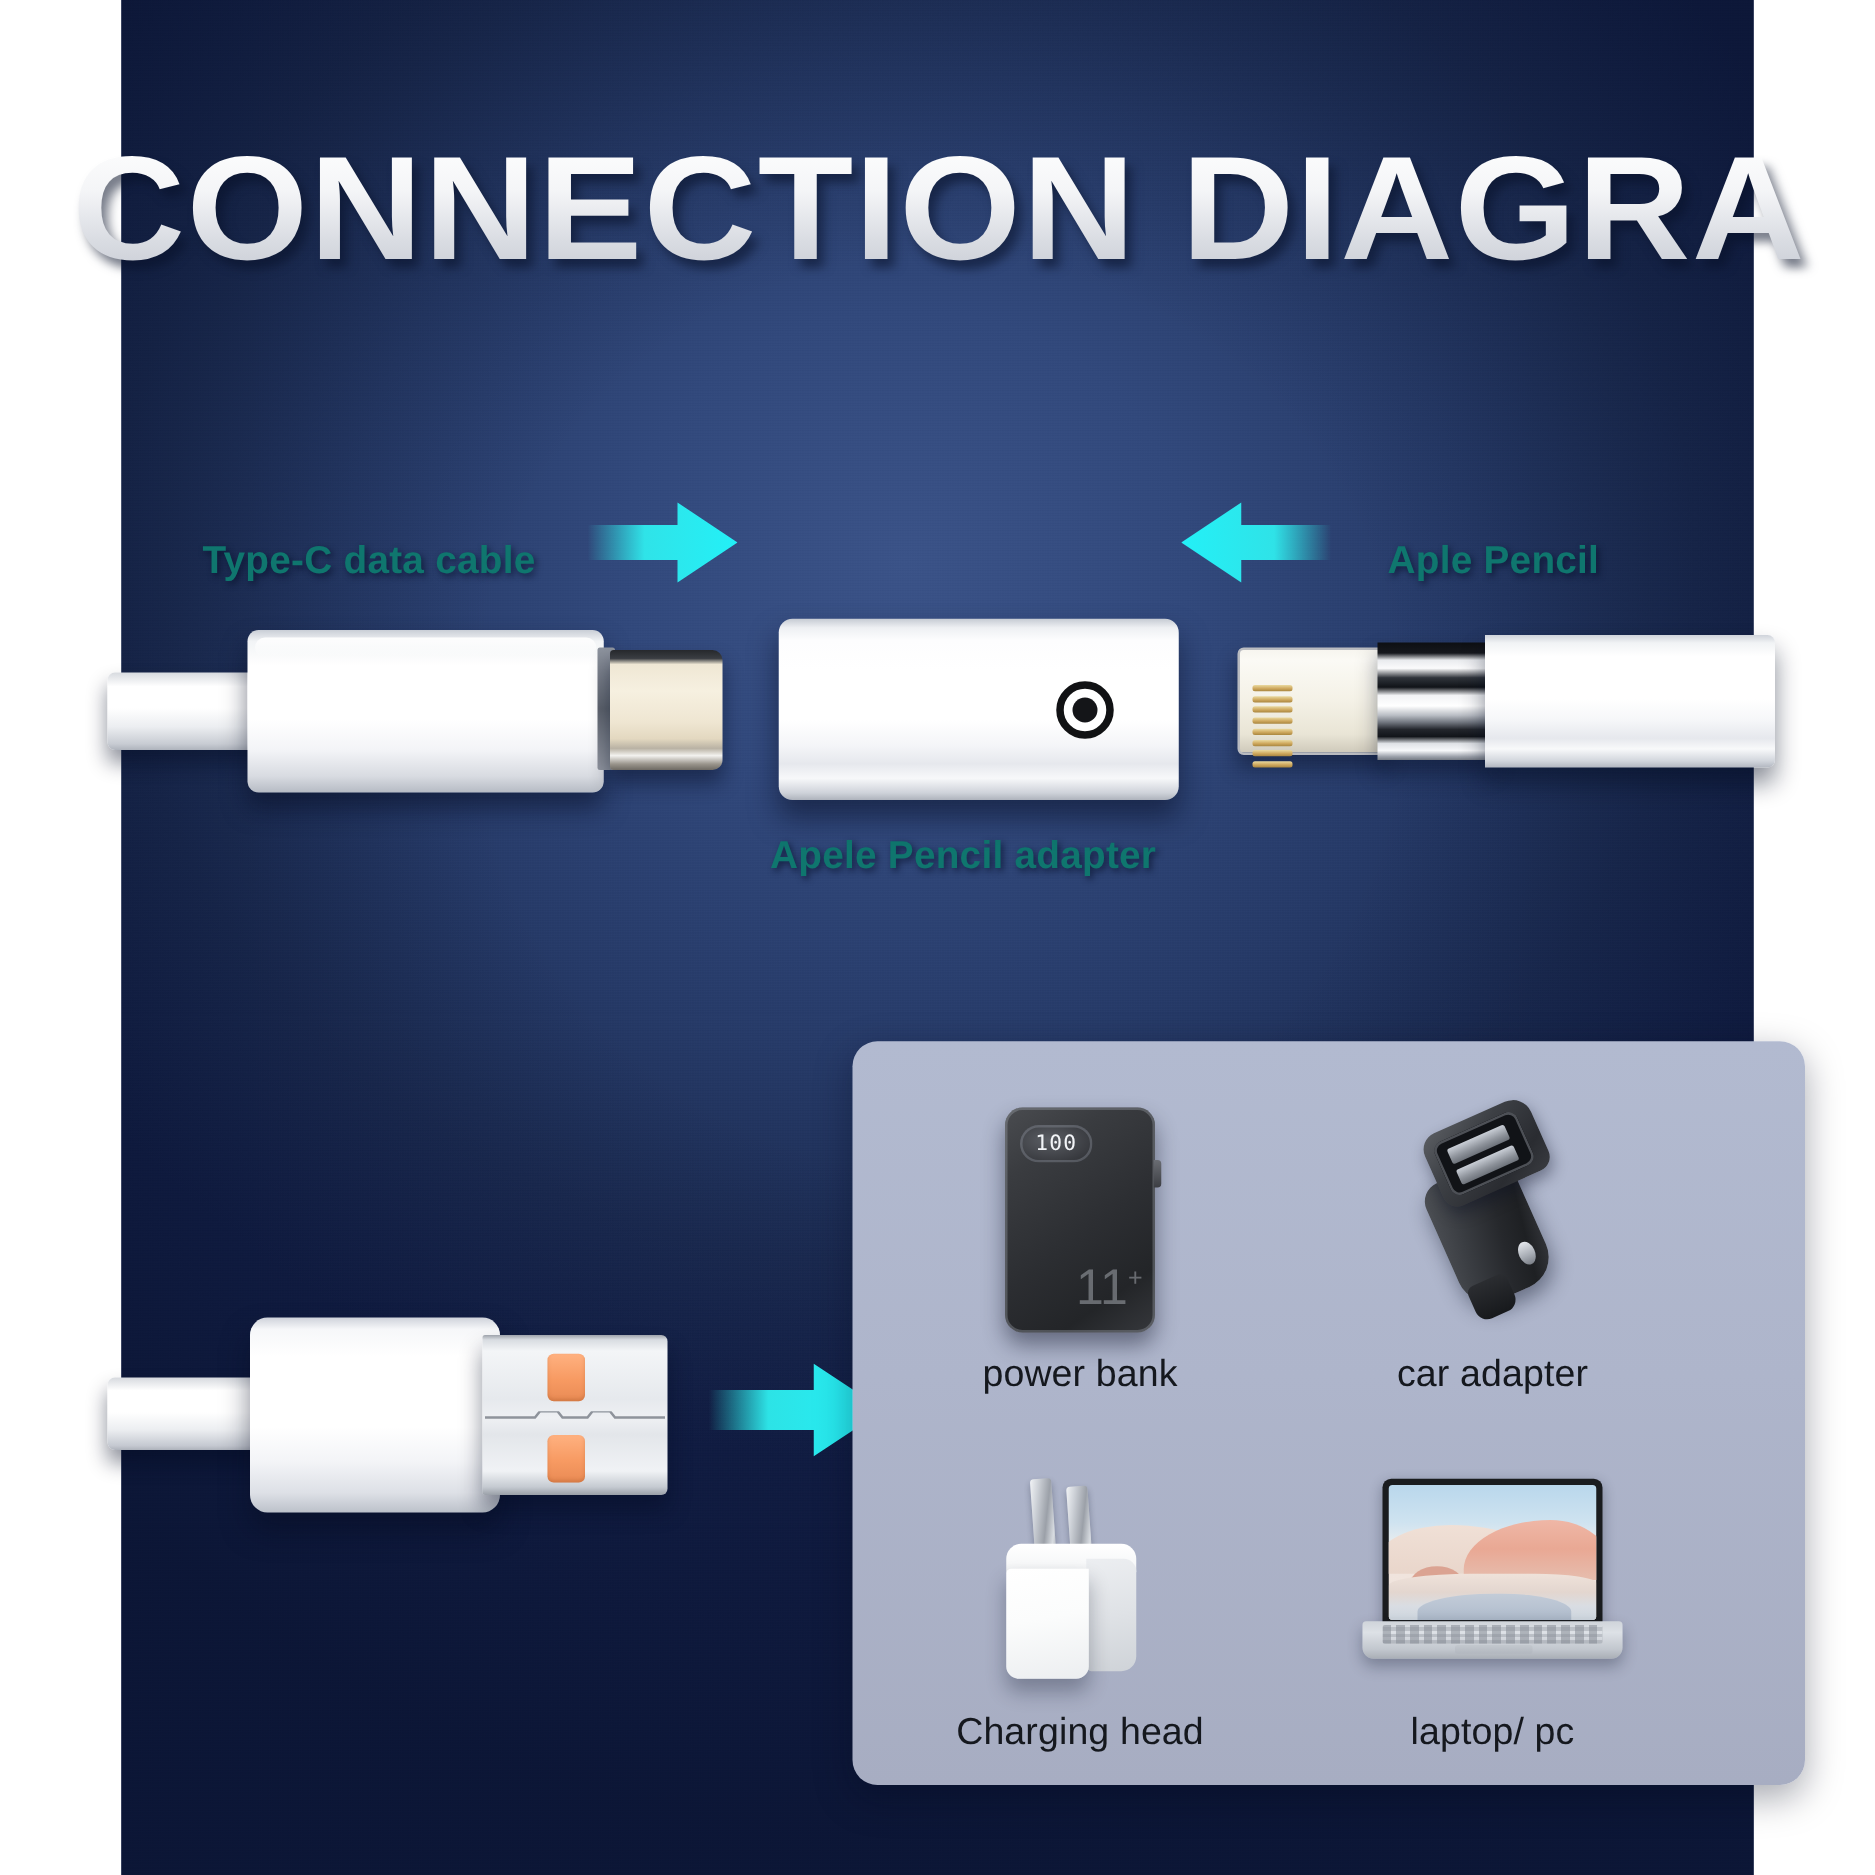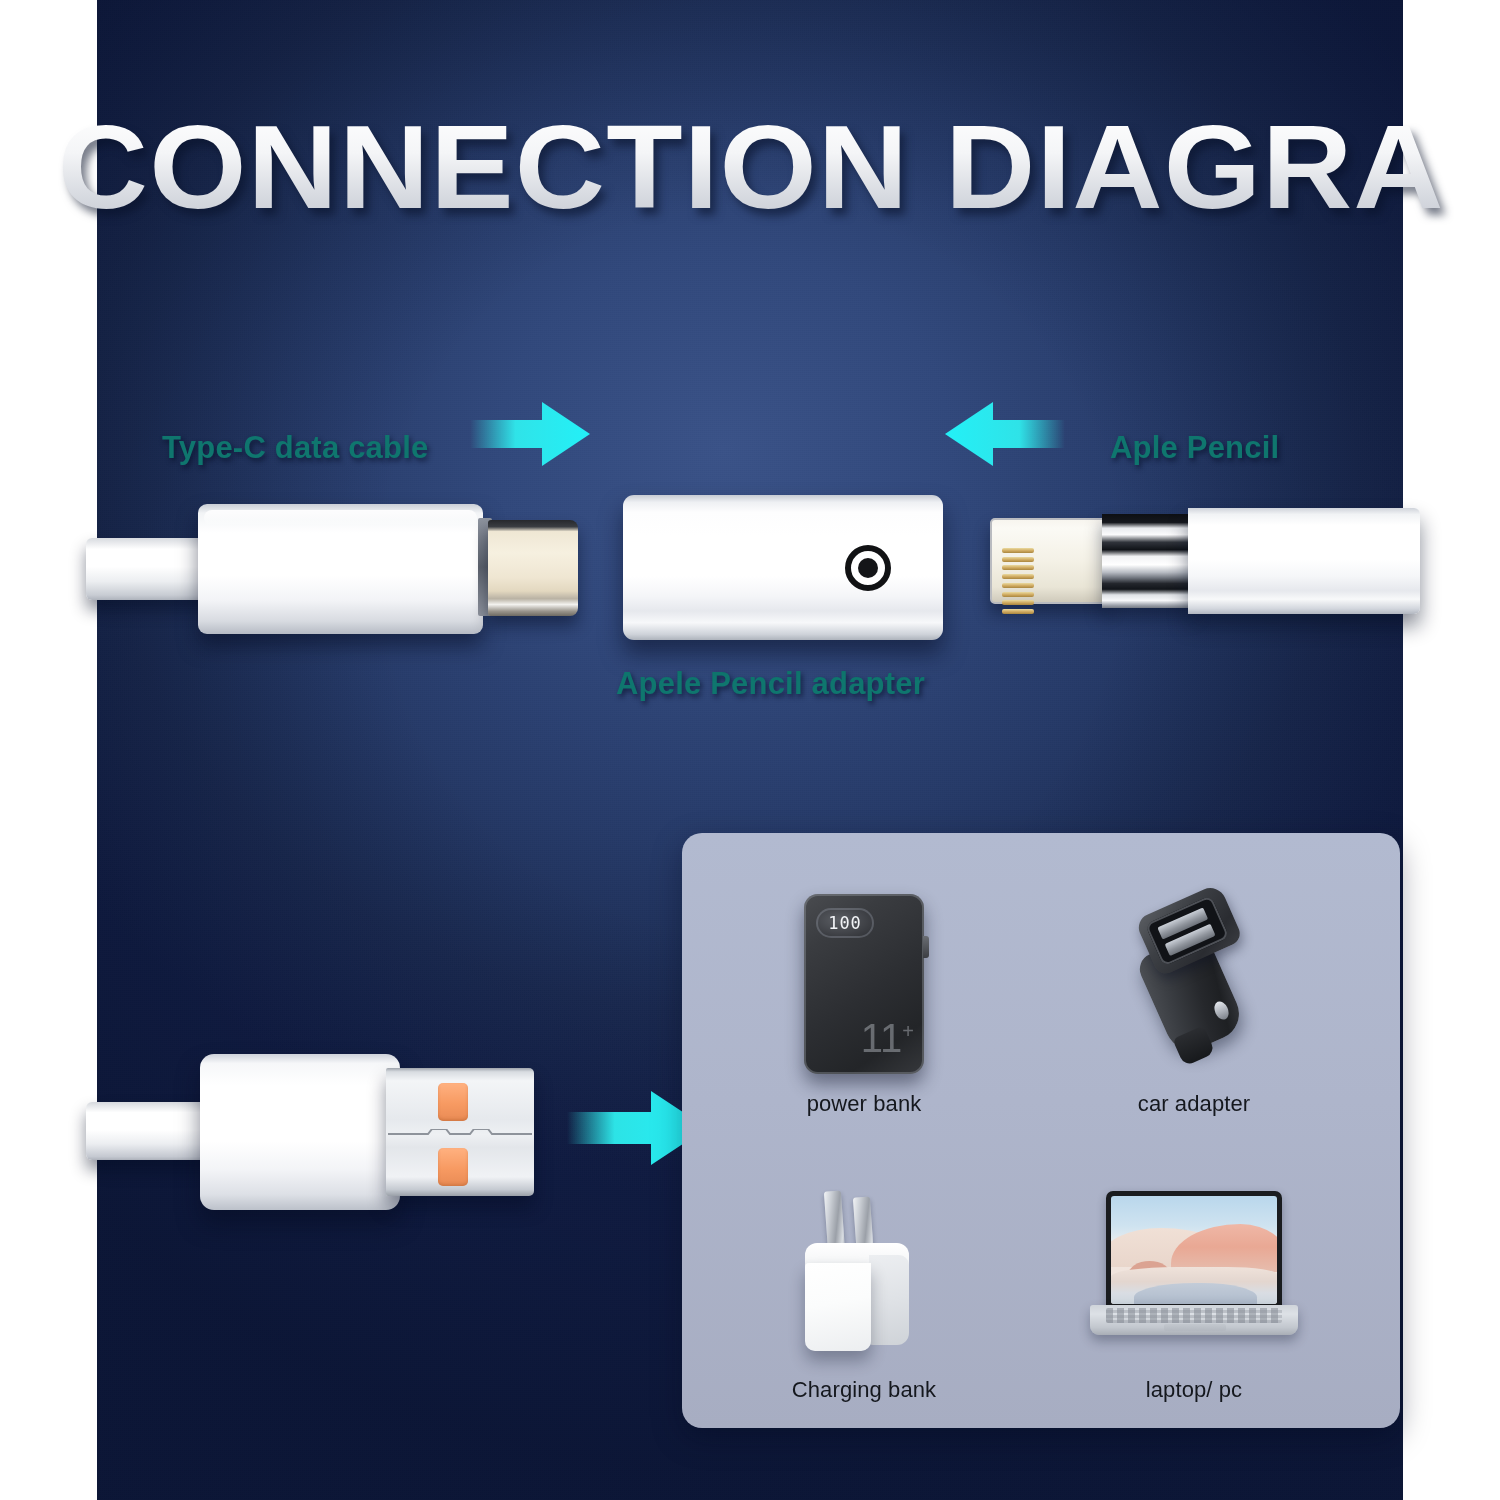--- a/index.html
+++ b/index.html
@@ -221,40 +221,41 @@
   }
   #ub-pad-top { left: 352px; top: 39px; }
   #ub-pad-bot { left: 352px; top: 104px; }
 
   
   #devices-panel {
     position: absolute; left: 682px; top: 833px; width: 718px; height: 595px;
     border-radius: 20px;
     background: linear-gradient(180deg, #b2bad0 0%, #aeb5cb 45%, #a7adc2 100%);
     box-shadow: 0 10px 30px rgba(4,10,30,.35);
+    padding-left: 44px;
   }
   .dev-cell {
     position: absolute;
     width: 320px; height: 270px;
     display: flex; flex-direction: column;
     align-items: center; justify-content: flex-end;
   }
   #cell-powerbank  { left: 22px;  top: 14px; }
   #cell-carcharger { left: 352px; top: 14px; }
   #cell-charginghead { left: 22px;  top: 300px; }
   #cell-laptop     { left: 352px; top: 300px; }
 
   .dev-art {
     position: relative;
     width: 300px; height: 190px;
     display: flex; align-items: center; justify-content: center;
   }
   .dev-label {
     color: #15181e;
-    font-size: 22px;
+    font-size: 30px;
     font-weight: 400;
     letter-spacing: .1px;
     margin-top: 12px;
     white-space: nowrap;
   }
 
   
   .pb {
     position: relative; width: 120px; height: 180px;
     border-radius: 14px;
@@ -544,21 +545,21 @@
     <div class="dev-cell" id="cell-charginghead">
       <div class="dev-art">
         <div class="ch">
           <div class="ch-prong" id="ch-prong-1"></div>
           <div class="ch-prong" id="ch-prong-2"></div>
           <div class="ch-top"></div>
           <div class="ch-side"></div>
           <div class="ch-front"></div>
         </div>
       </div>
-      <div class="dev-label">Charging bank</div>
+      <div class="dev-label">Charging head</div>
     </div>
 
     <div class="dev-cell" id="cell-laptop">
       <div class="dev-art">
         <div class="lt">
           <div class="lt-lid">
             <div class="lt-screen">
               <div class="lt-dune-far"></div>
               <div class="lt-dune-pink"></div>
               <div class="lt-dune-mid"></div>

